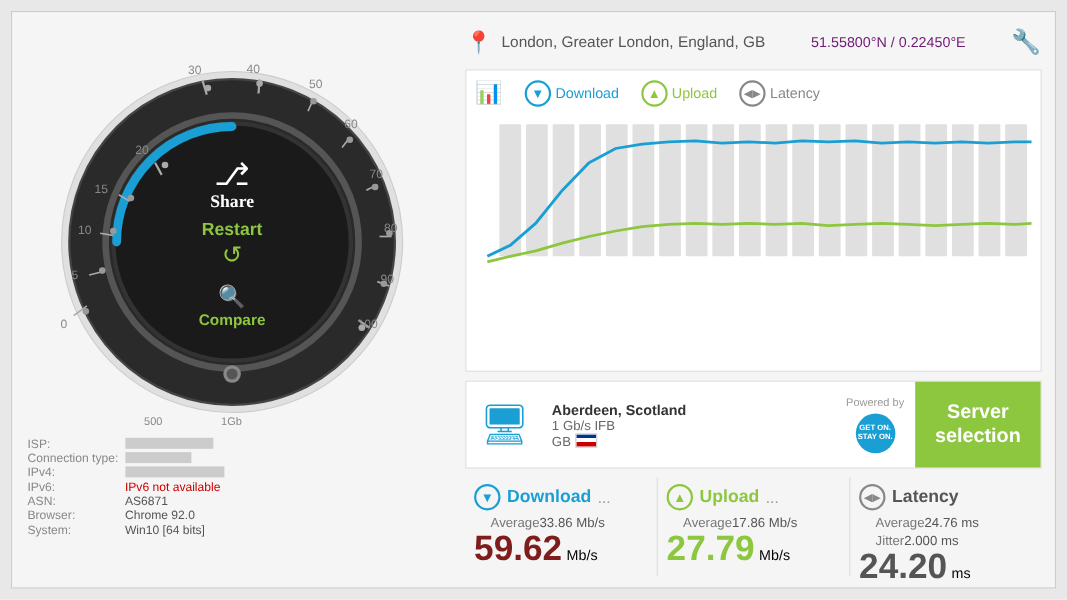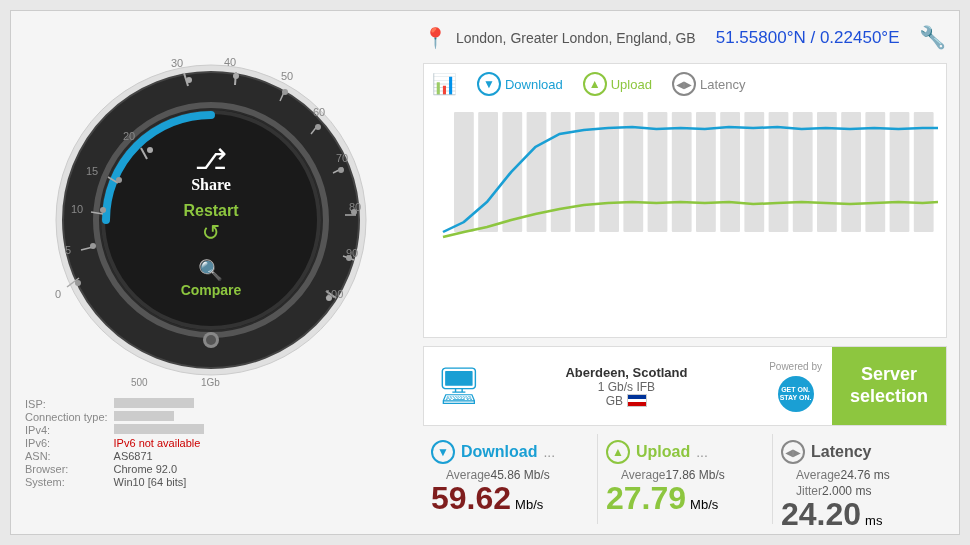--- a/index.html
+++ b/index.html
@@ -129,22 +129,22 @@
     }
     .location-pin {
       color: #8dc63f;
       font-size: 20px;
     }
     .location-text {
       font-size: 14px;
       color: #555;
     }
     .coordinates {
-      font-size: 17px;
-      color: #1d4ed8;
+      font-size: 13px;
+      color: #701a75;
     }
     .wrench-icon {
       color: #8dc63f;
       font-size: 22px;
       cursor: pointer;
     }
 
     
     .chart-section {
       background: white;
@@ -191,21 +191,20 @@
       padding: 10px 12px;
       display: flex;
       align-items: center;
     }
     .server-info {
       flex: 1;
       padding: 10px 8px;
       display: flex;
       flex-direction: column;
       justify-content: center;
-      align-items: center;
     }
     .server-name {
       font-size: 13px;
       font-weight: bold;
       color: #333;
     }
     .server-speed {
       font-size: 12px;
       color: #666;
     }
@@ -586,21 +585,21 @@
 
       <div class="stat-section">
         <div class="stat-header">
           <div class="download-icon-circle">▼</div>
           <span class="stat-title stat-title-download">Download</span>
           <span class="stat-dots">...</span>
         </div>
         <div class="stat-rows">
           <div class="stat-row">
             <span>Average</span>
-            <span class="stat-row-value">45.86 Mb/s</span>
+            <span class="stat-row-value">33.86 Mb/s</span>
           </div>
         </div>
         <div class="stat-big-row">
           <span class="stat-big stat-big-download">59.62</span>
           <span class="stat-unit">Mb/s</span>
         </div>
       </div>
 
       <div class="stat-section">
         <div class="stat-header">

